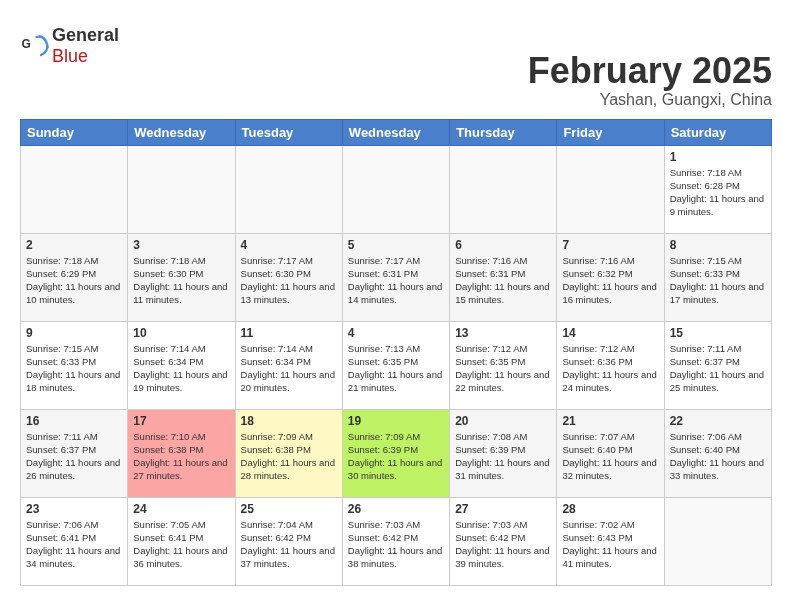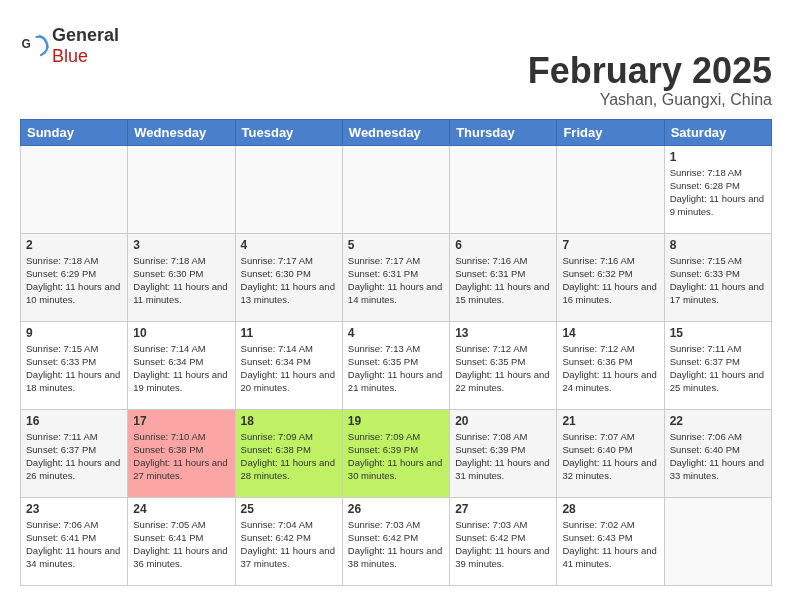--- a/index.html
+++ b/index.html
@@ -191,21 +191,21 @@
       </tr>
       <tr class="week-row" style="background: rgb(245, 245, 245);">
         <td style="background: rgb(245, 245, 245);">
           <span class="day-num">16</span>
           <div class="day-info">Sunrise: 7:11 AM<br>Sunset: 6:37 PM<br>Daylight: 11 hours and 26 minutes.</div>
         </td>
         <td style="background: #fca5a5;">
           <span class="day-num">17</span>
           <div class="day-info">Sunrise: 7:10 AM<br>Sunset: 6:38 PM<br>Daylight: 11 hours and 27 minutes.</div>
         </td>
-        <td style="background: #bef264; margin-top: 30px;">
+        <td style="background: #fef9c3; margin-top: 30px;">
           <span class="day-num">18</span>
           <div class="day-info">Sunrise: 7:09 AM<br>Sunset: 6:38 PM<br>Daylight: 11 hours and 28 minutes.</div>
         </td>
         <td style="background: #bef264;">
           <span class="day-num">19</span>
           <div class="day-info">Sunrise: 7:09 AM<br>Sunset: 6:39 PM<br>Daylight: 11 hours and 30 minutes.</div>
         </td>
         <td style="background: rgb(245, 245, 245);">
           <span class="day-num">20</span>
           <div class="day-info">Sunrise: 7:08 AM<br>Sunset: 6:39 PM<br>Daylight: 11 hours and 31 minutes.</div>

